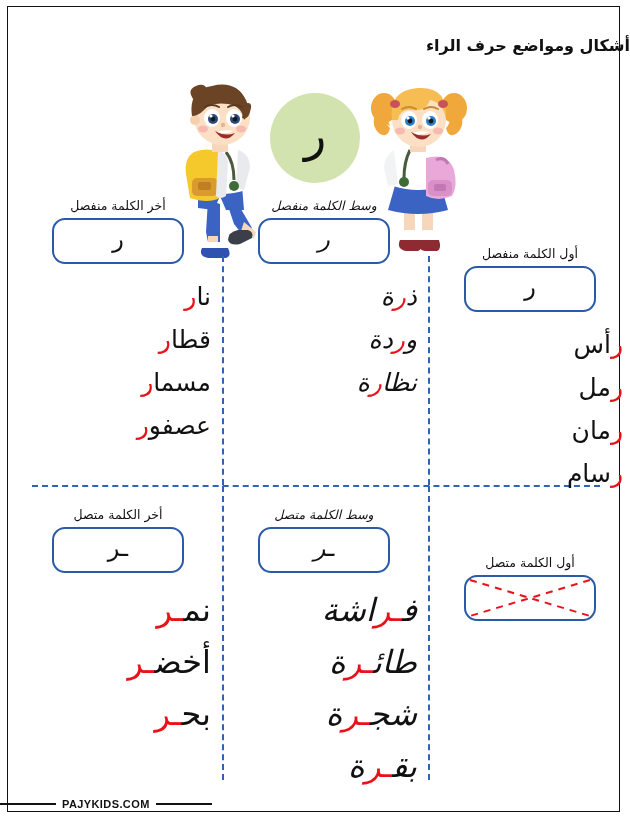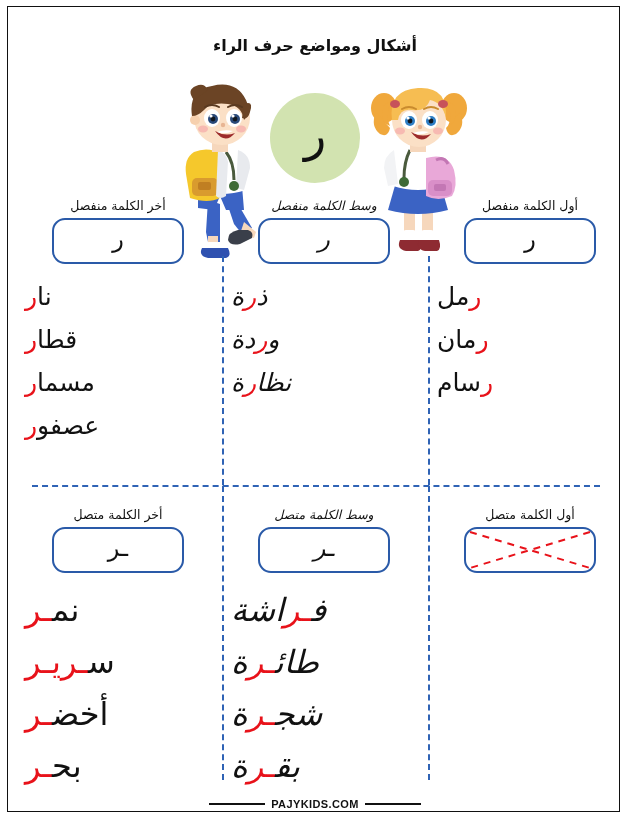--- a/index.html
+++ b/index.html
@@ -31,21 +31,21 @@
     box-sizing: border-box;
     pointer-events: none;
   }
 
   
   .title {
     position: absolute;
     left: 0;
     top: 36px;
     width: 630px;
-    text-align: center;
+    text-align: right;
     font-size: 16px;
     font-weight: bold;
     color: #111111;
     direction: rtl;
     letter-spacing: 0px;
   }
 
   
   .letter-circle {
     position: absolute;
@@ -95,21 +95,21 @@
   .kid { position: absolute; }
   .kid svg { display: block; }
 
   
   .col {
     position: absolute;
     width: 186px;
     direction: rtl;
     text-align: center;
   }
-  .col.c-right { left: 437px; }
+  .col.c-right { left: 437px; margin-top: 48px; }
   .col.c-mid   { left: 231px; font-style: italic; }
   .col.c-left  { left: 25px; }
   .sec-top .col    { top: 198px; }
   .sec-bottom .col { top: 507px; }
 
   .col-header {
     font-size: 12.5px;
     color: #111111;
     text-align: center;
     line-height: 1.2;
@@ -149,37 +149,36 @@
 
   .word-list {
     margin-top: 11px;
     direction: rtl;
   }
   .word {
     font-size: 25px;
     color: #111111;
     line-height: 1;
     padding: 9px 0;
-    text-align: left;
+    text-align: right;
     direction: rtl;
     white-space: nowrap;
   }
   .word .hl { color: #e8121a; }
 
   .sec-bottom .word { font-size: 32px; padding: 10px 0; }
 
   
   .footer {
     position: absolute;
     left: 0;
     top: 798px;
     width: 630px;
     display: flex;
     align-items: center;
-    justify-content: center;
     gap: 6px;
     direction: ltr;
   }
   .footer .rule {
     width: 56px;
     height: 0;
     border-top: 2.5px solid #111111;
   }
   .footer .brand {
     font-size: 11px;
@@ -326,20 +325,21 @@
   <div class="vdiv bot-right"></div>
 
   <div class="sec-top">
 
     <div class="col c-right">
       <div class="col-header">أول الكلمة منفصل</div>
       <div class="letter-box">
         <div class="bx-glyph">ر</div>
       </div>
       <div class="word-list">
+        <div class="word"><span class="hl">ر</span><span>أس</span></div>
         <div class="word"><span class="hl">ر</span><span>مل</span></div>
         <div class="word"><span class="hl">ر</span><span>مان</span></div>
         <div class="word"><span class="hl">ر</span><span>سام</span></div>
       </div>
     </div>
 
     <div class="col c-mid">
       <div class="col-header">وسط الكلمة منفصل</div>
       <div class="letter-box">
         <div class="bx-glyph">ر</div>
@@ -391,21 +391,20 @@
       </div>
     </div>
 
     <div class="col c-left">
       <div class="col-header">أخر الكلمة متصل</div>
       <div class="letter-box">
         <div class="bx-glyph">ـر</div>
       </div>
       <div class="word-list">
         <div class="word"><span>نم</span><span class="hl">ـر</span></div>
-        <div class="word"><span>س</span><span class="hl">ـري</span><span class="hl">ـر</span></div>
         <div class="word"><span>أخض</span><span class="hl">ـر</span></div>
         <div class="word"><span>بح</span><span class="hl">ـر</span></div>
       </div>
     </div>
 
   </div>
 
   <div class="footer">
     <div class="rule"></div>
     <div class="brand">PAJYKIDS.COM</div>

